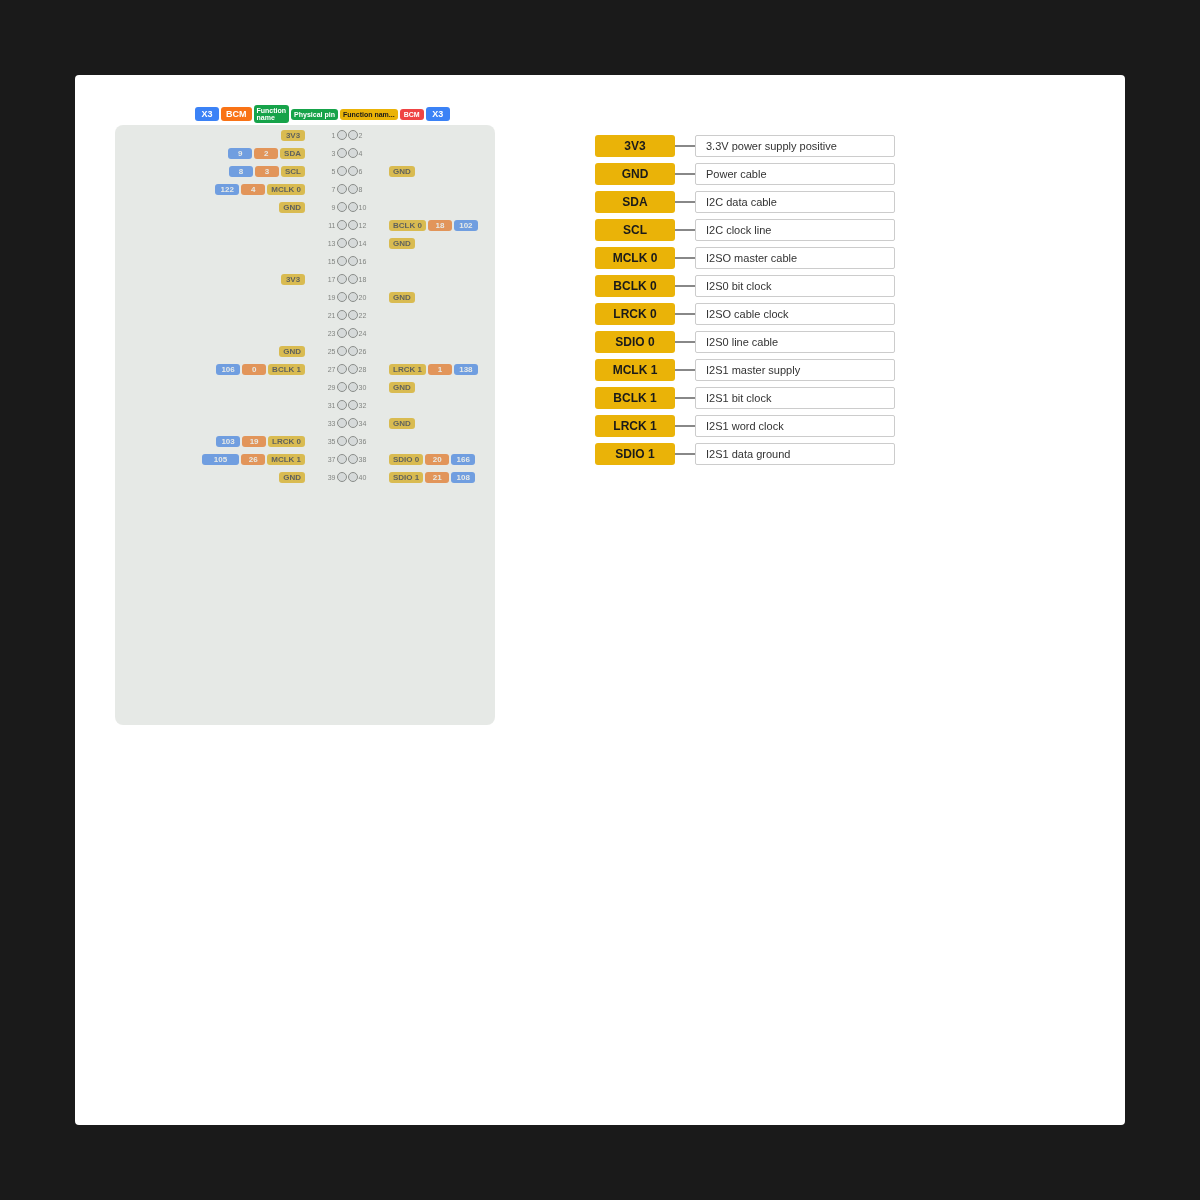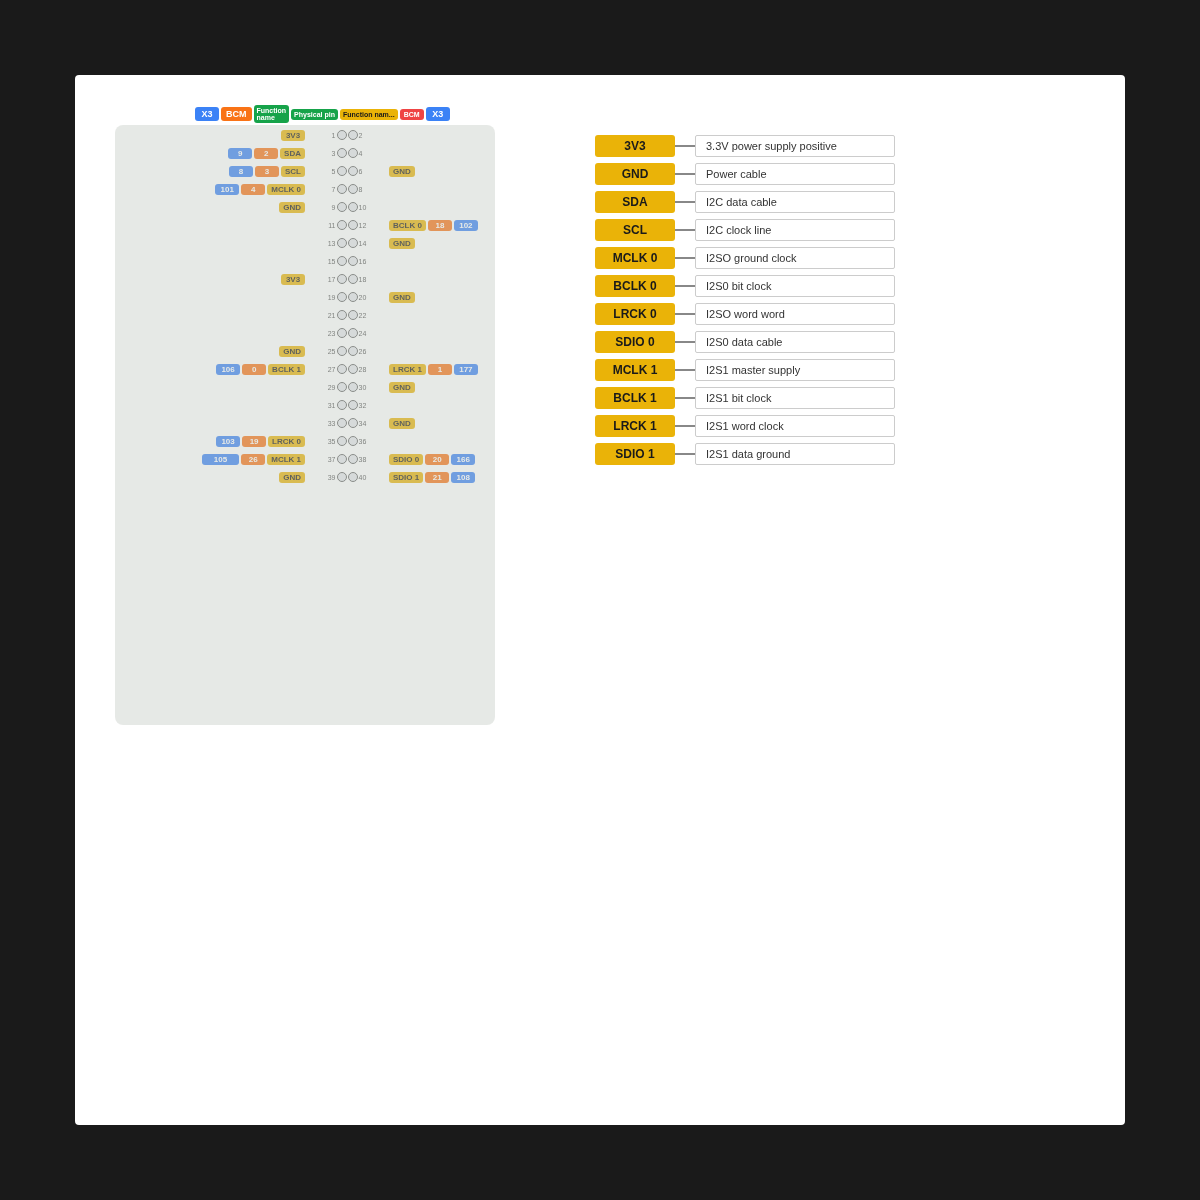--- a/index.html
+++ b/index.html
@@ -215,21 +215,21 @@
           <span class="pin-circle"></span>
           <span style="font-size:7px;color:#555;width:16px;text-align:left;">6</span>
         </div>
         <div class="right-labels" style="width:180px; gap:2px;">
           <span class="tag tag-yellow" style="font-size:8px;padding:1px 4px;">GND</span>
         </div>
       </div>
 
       <div class="pin-row">
         <div class="left-labels" style="width:180px; justify-content:flex-end; gap:2px;">
-          <span class="tag tag-blue" style="font-size:8px;padding:1px 4px;">101</span>
+          <span class="tag tag-blue" style="font-size:8px;padding:1px 4px;">122</span>
           <span class="tag tag-orange" style="font-size:8px;padding:1px 4px;">4</span>
           <span class="tag tag-yellow" style="font-size:8px;padding:1px 4px;">MCLK 0</span>
         </div>
         <div class="pin-circles">
           <span style="font-size:7px;color:#555;width:16px;text-align:right;">7</span>
           <span class="pin-circle"></span>
           <span class="pin-circle"></span>
           <span style="font-size:7px;color:#555;width:16px;text-align:left;">8</span>
         </div>
         <div class="right-labels" style="width:180px;"></div>
@@ -356,21 +356,21 @@
         </div>
         <div class="pin-circles">
           <span style="font-size:7px;color:#555;width:16px;text-align:right;">27</span>
           <span class="pin-circle"></span>
           <span class="pin-circle"></span>
           <span style="font-size:7px;color:#555;width:16px;text-align:left;">28</span>
         </div>
         <div class="right-labels" style="width:180px; gap:2px;">
           <span class="tag tag-yellow" style="font-size:8px;padding:1px 4px;">LRCK 1</span>
           <span class="tag tag-orange" style="font-size:8px;padding:1px 4px;">1</span>
-          <span class="tag tag-blue" style="font-size:8px;padding:1px 4px;">177</span>
+          <span class="tag tag-blue" style="font-size:8px;padding:1px 4px;">138</span>
         </div>
       </div>
 
       <div class="pin-row">
         <div class="left-labels" style="width:180px; justify-content:flex-end;"></div>
         <div class="pin-circles">
           <span style="font-size:7px;color:#555;width:16px;text-align:right;">29</span>
           <span class="pin-circle"></span>
           <span class="pin-circle"></span>
           <span style="font-size:7px;color:#555;width:16px;text-align:left;">30</span>
@@ -480,39 +480,39 @@
 
     <div class="legend-row">
       <span class="legend-tag">SCL</span>
       <span class="legend-line"></span>
       <span class="legend-box">I2C clock line</span>
     </div>
 
     <div class="legend-row">
       <span class="legend-tag">MCLK 0</span>
       <span class="legend-line"></span>
-      <span class="legend-box">I2SO ground clock</span>
+      <span class="legend-box">I2SO master cable</span>
     </div>
 
     <div class="legend-row">
       <span class="legend-tag">BCLK 0</span>
       <span class="legend-line"></span>
       <span class="legend-box">I2S0 bit clock</span>
     </div>
 
     <div class="legend-row">
       <span class="legend-tag">LRCK 0</span>
       <span class="legend-line"></span>
-      <span class="legend-box">I2SO word word</span>
+      <span class="legend-box">I2SO cable clock</span>
     </div>
 
     <div class="legend-row">
       <span class="legend-tag">SDIO 0</span>
       <span class="legend-line"></span>
-      <span class="legend-box">I2S0 data cable</span>
+      <span class="legend-box">I2S0 line cable</span>
     </div>
 
     <div class="legend-row">
       <span class="legend-tag">MCLK 1</span>
       <span class="legend-line"></span>
       <span class="legend-box">I2S1 master supply</span>
     </div>
 
     <div class="legend-row">
       <span class="legend-tag">BCLK 1</span>

